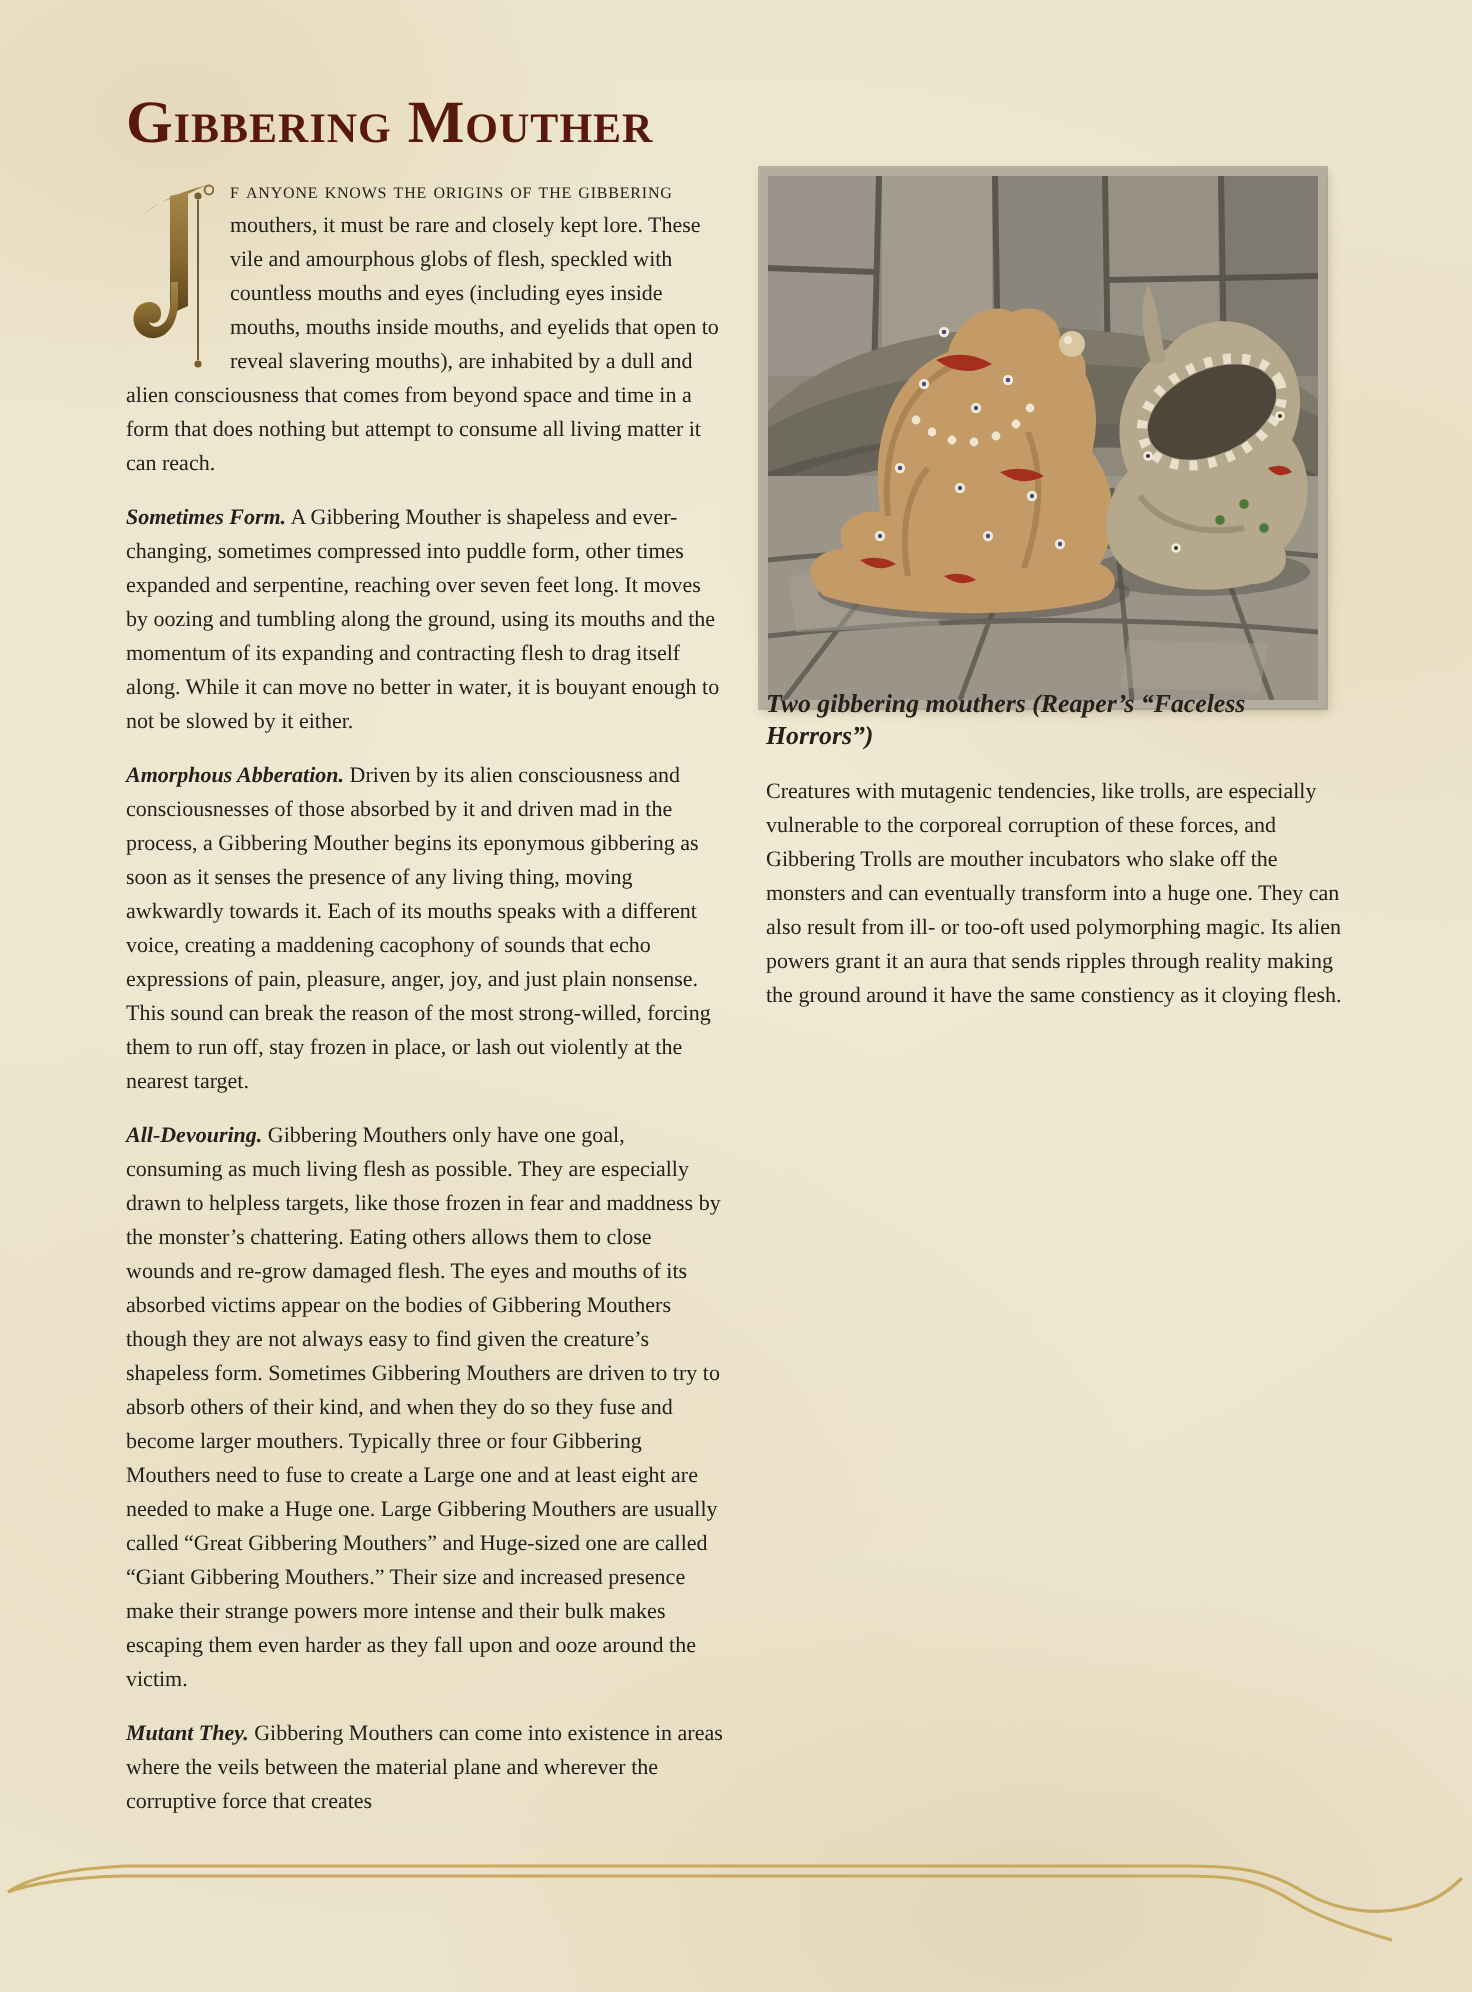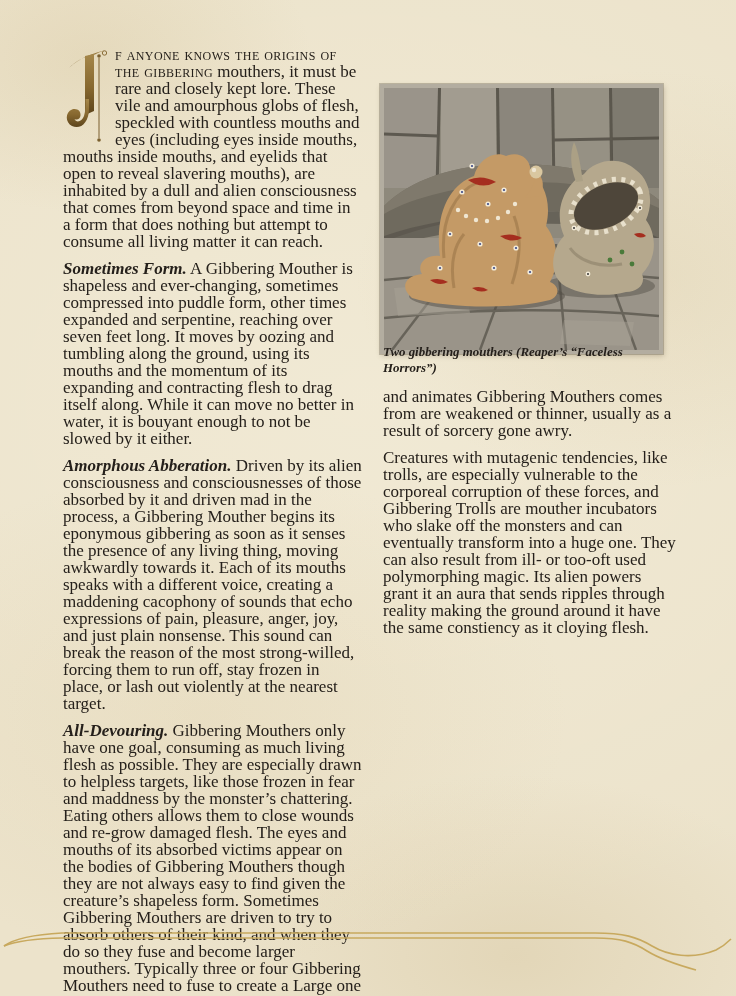--- a/index.html
+++ b/index.html
@@ -24,21 +24,21 @@
   .col-left{position:absolute;left:63px;top:46px;width:299px;}
   h1.title{
     margin:0 0 10px 0;
     font-family:"Liberation Serif", serif;
     font-variant:small-caps;
     font-weight:bold;
     font-size:30px;line-height:32px;
     letter-spacing:.5px;
     color:var(--title-red);
   }
-  .body-text{font-size:17px;line-height:17px;text-align:left;}
+  .body-text{font-size:11px;line-height:17px;text-align:left;}
   .para{margin:10px 0 0 0;}
   .intro{margin:0;}
   .runin{font-weight:bold;font-style:italic;}
   .smallcaps{font-variant:small-caps;letter-spacing:.4px;}
   .dropcap{
     float:left;width:44px;height:97px;margin:3px 8px 0 0;
   }
   .photo{
     position:absolute;left:380px;top:84px;margin:0;
     width:275px;height:262px;
@@ -52,20 +52,21 @@
     font-size:12.9px;line-height:16px;font-weight:bold;font-style:italic;
   }
   .col-right{position:absolute;left:383px;top:388px;width:294px;}
   .col-right .para:first-child{margin-top:0;}
   .footer-ornament{position:absolute;left:0;top:924px;width:736px;height:48px;}
 </style>
 </head>
 <body>
 
 <div class="col-left">
+  <h1 class="title">Gibbering Mouther</h1>
 
   <div class="body-text intro">
     <span class="dropcap">
       <svg width="44" height="97" viewBox="0 0 44 97" aria-hidden="true">
         <defs>
           <linearGradient id="dg" x1="0" y1="0" x2="0" y2="1">
             <stop offset="0" stop-color="#a5874a"></stop>
             <stop offset="0.55" stop-color="#87682f"></stop>
             <stop offset="1" stop-color="#5c441b"></stop>
           </linearGradient>
@@ -209,21 +210,20 @@
         <circle cx="190" cy="140" r="1"></circle>
         <circle cx="204" cy="186" r="1"></circle>
         <circle cx="256" cy="120" r="1"></circle>
       </g>
   </svg>
 </figure>
 
 <div class="caption">Two gibbering mouthers (Reaper’s “Faceless Horrors”)</div>
 
 <div class="col-right">
-  <p class="body-text para">and animates Gibbering Mouthers comes from are weakened or thinner, usually as a result of sorcery gone awry.</p>
   <p class="body-text para">Creatures with mutagenic tendencies, like trolls, are especially vulnerable to the corporeal corruption of these forces, and Gibbering Trolls are mouther incubators who slake off the monsters and can eventually transform into a huge one. They can also result from ill- or too-oft used polymorphing magic. Its alien powers grant it an aura that sends ripples through reality making the ground around it have the same constiency as it cloying flesh.</p>
 </div>
 
 <svg class="footer-ornament" viewBox="0 0 736 48" aria-hidden="true">
   <g fill="none" stroke="#c8a95e" stroke-width="1.6">
     <path d="M4,22 C14,15 34,10.5 62,9 L595,9 C624,9 637,13 652,22 C668,31.5 692,36 716,26 C722,23 727,19 731,15"></path>
     <path d="M4,22 C14,18 36,14.5 62,14 L595,14 C621,14 633,18 647,27 C660,35 678,41 696,46"></path>
   </g>
 </svg>
 

